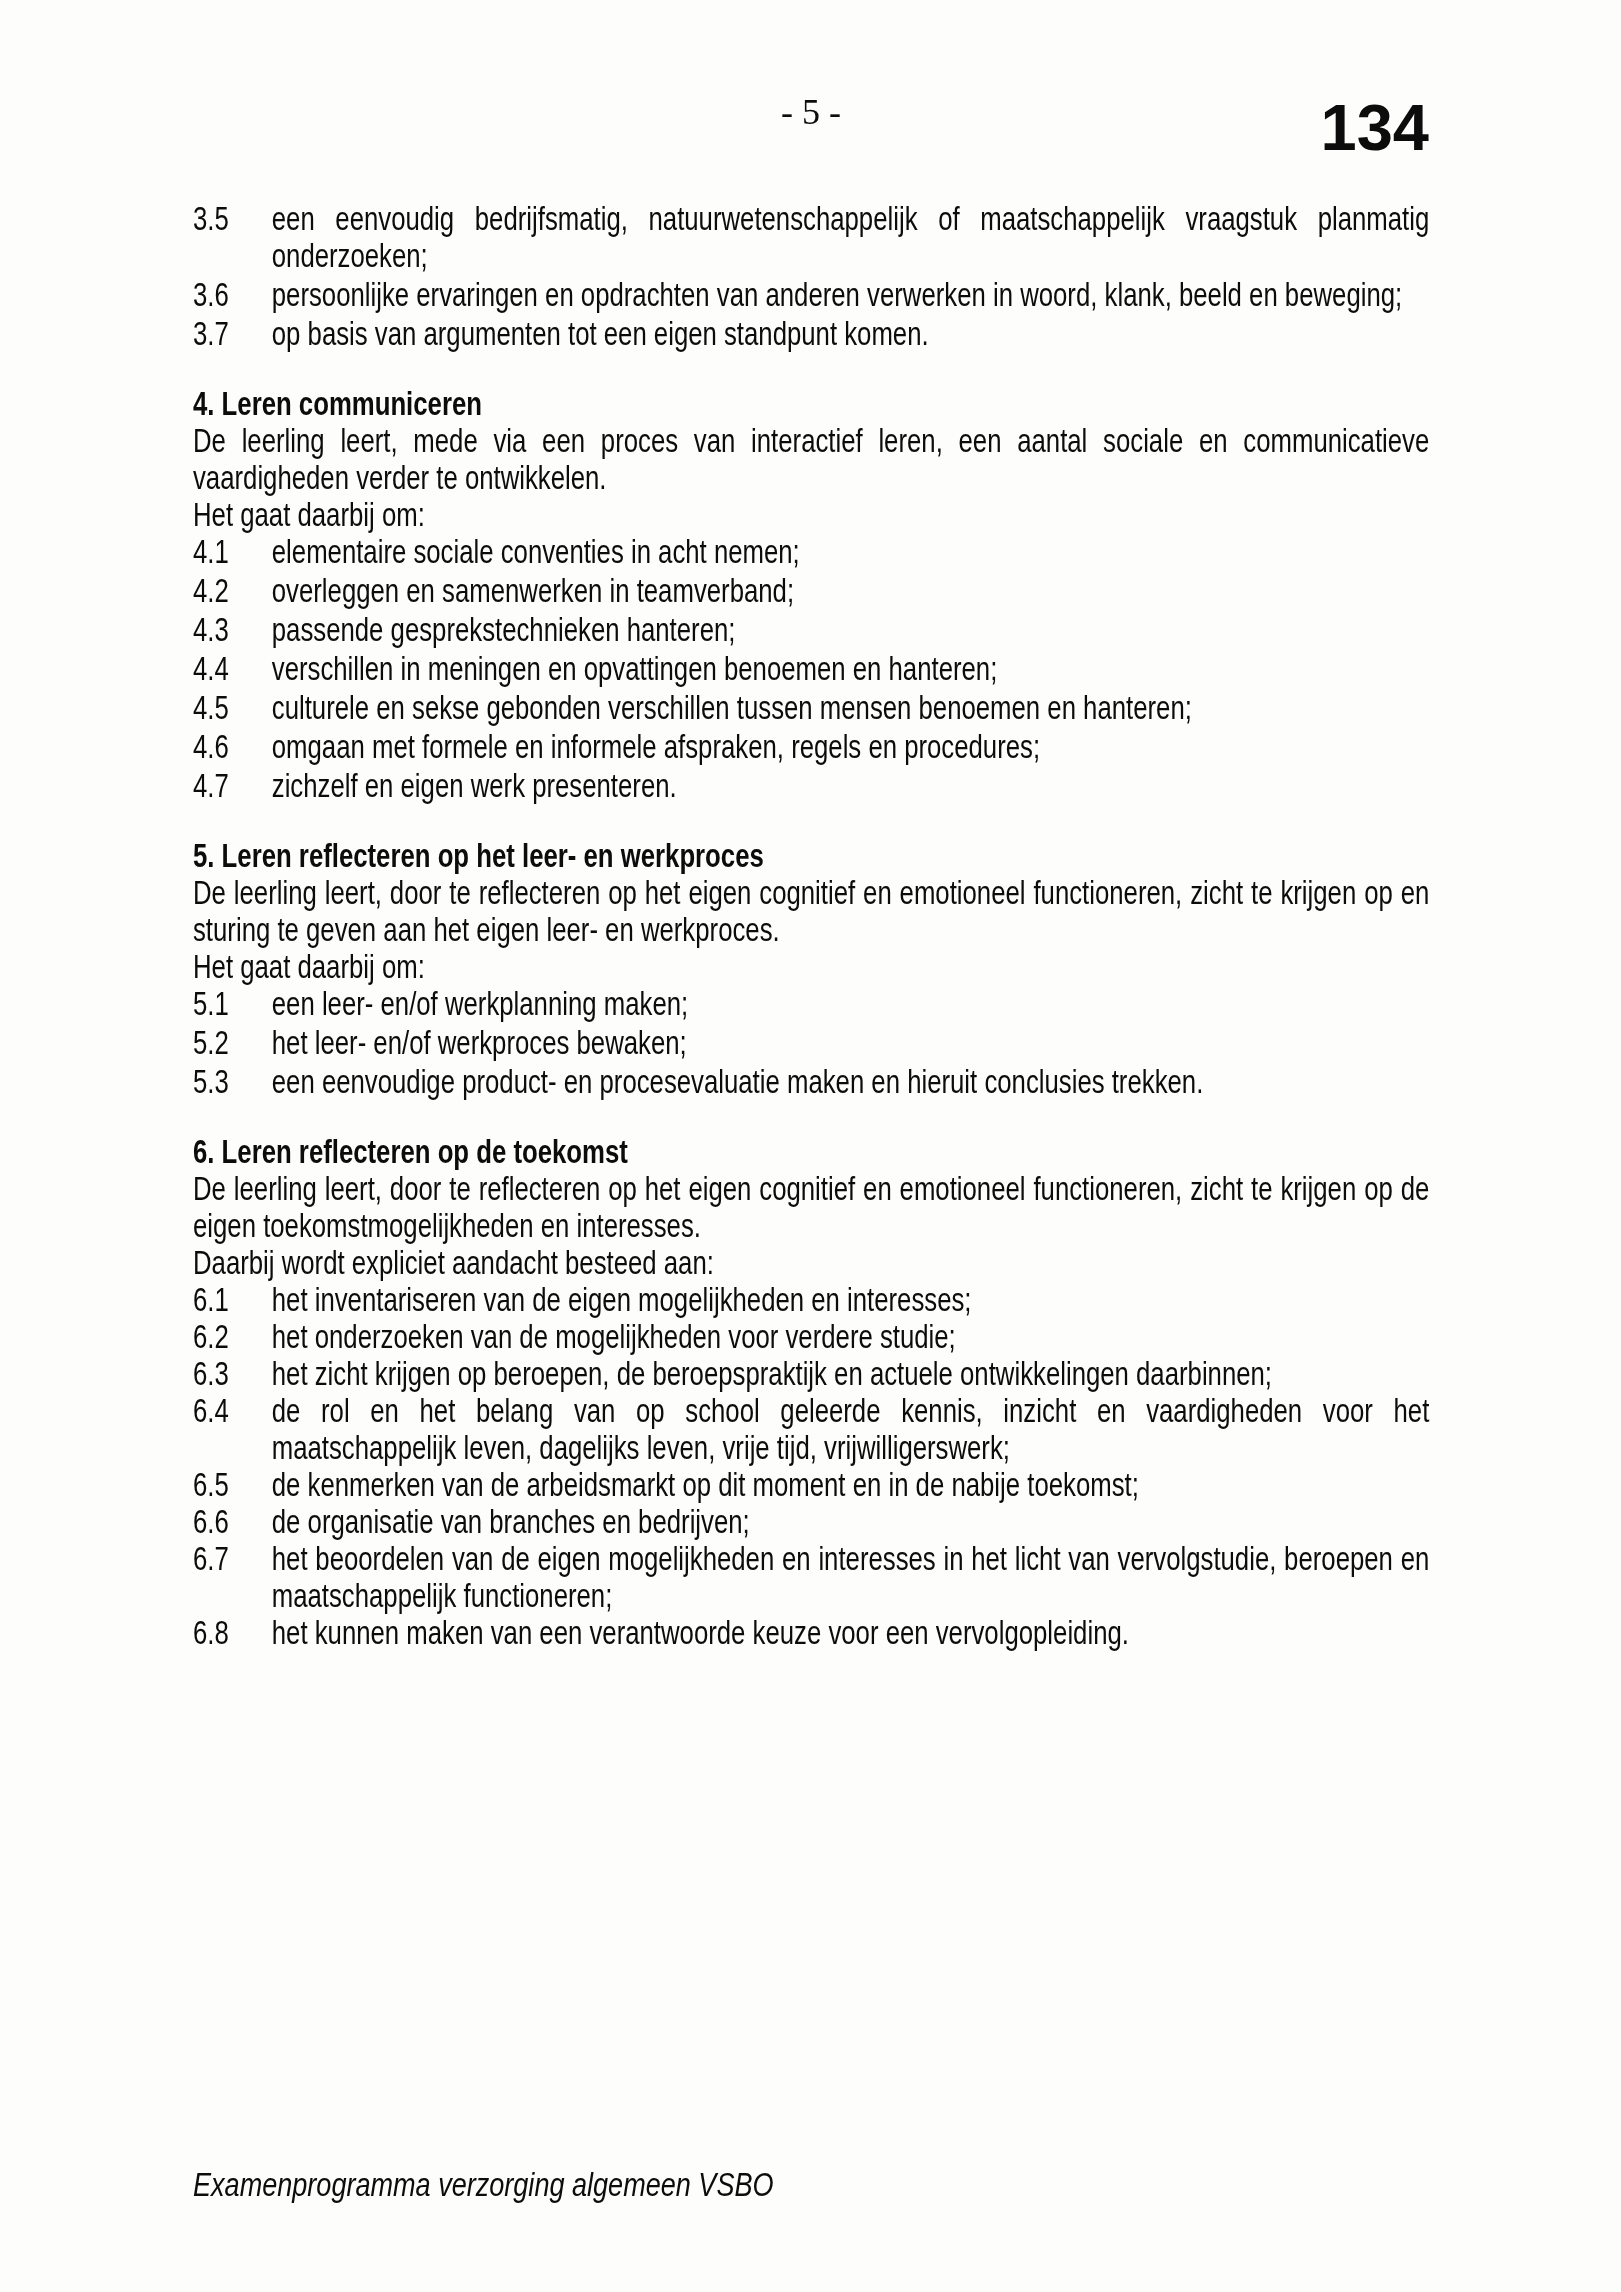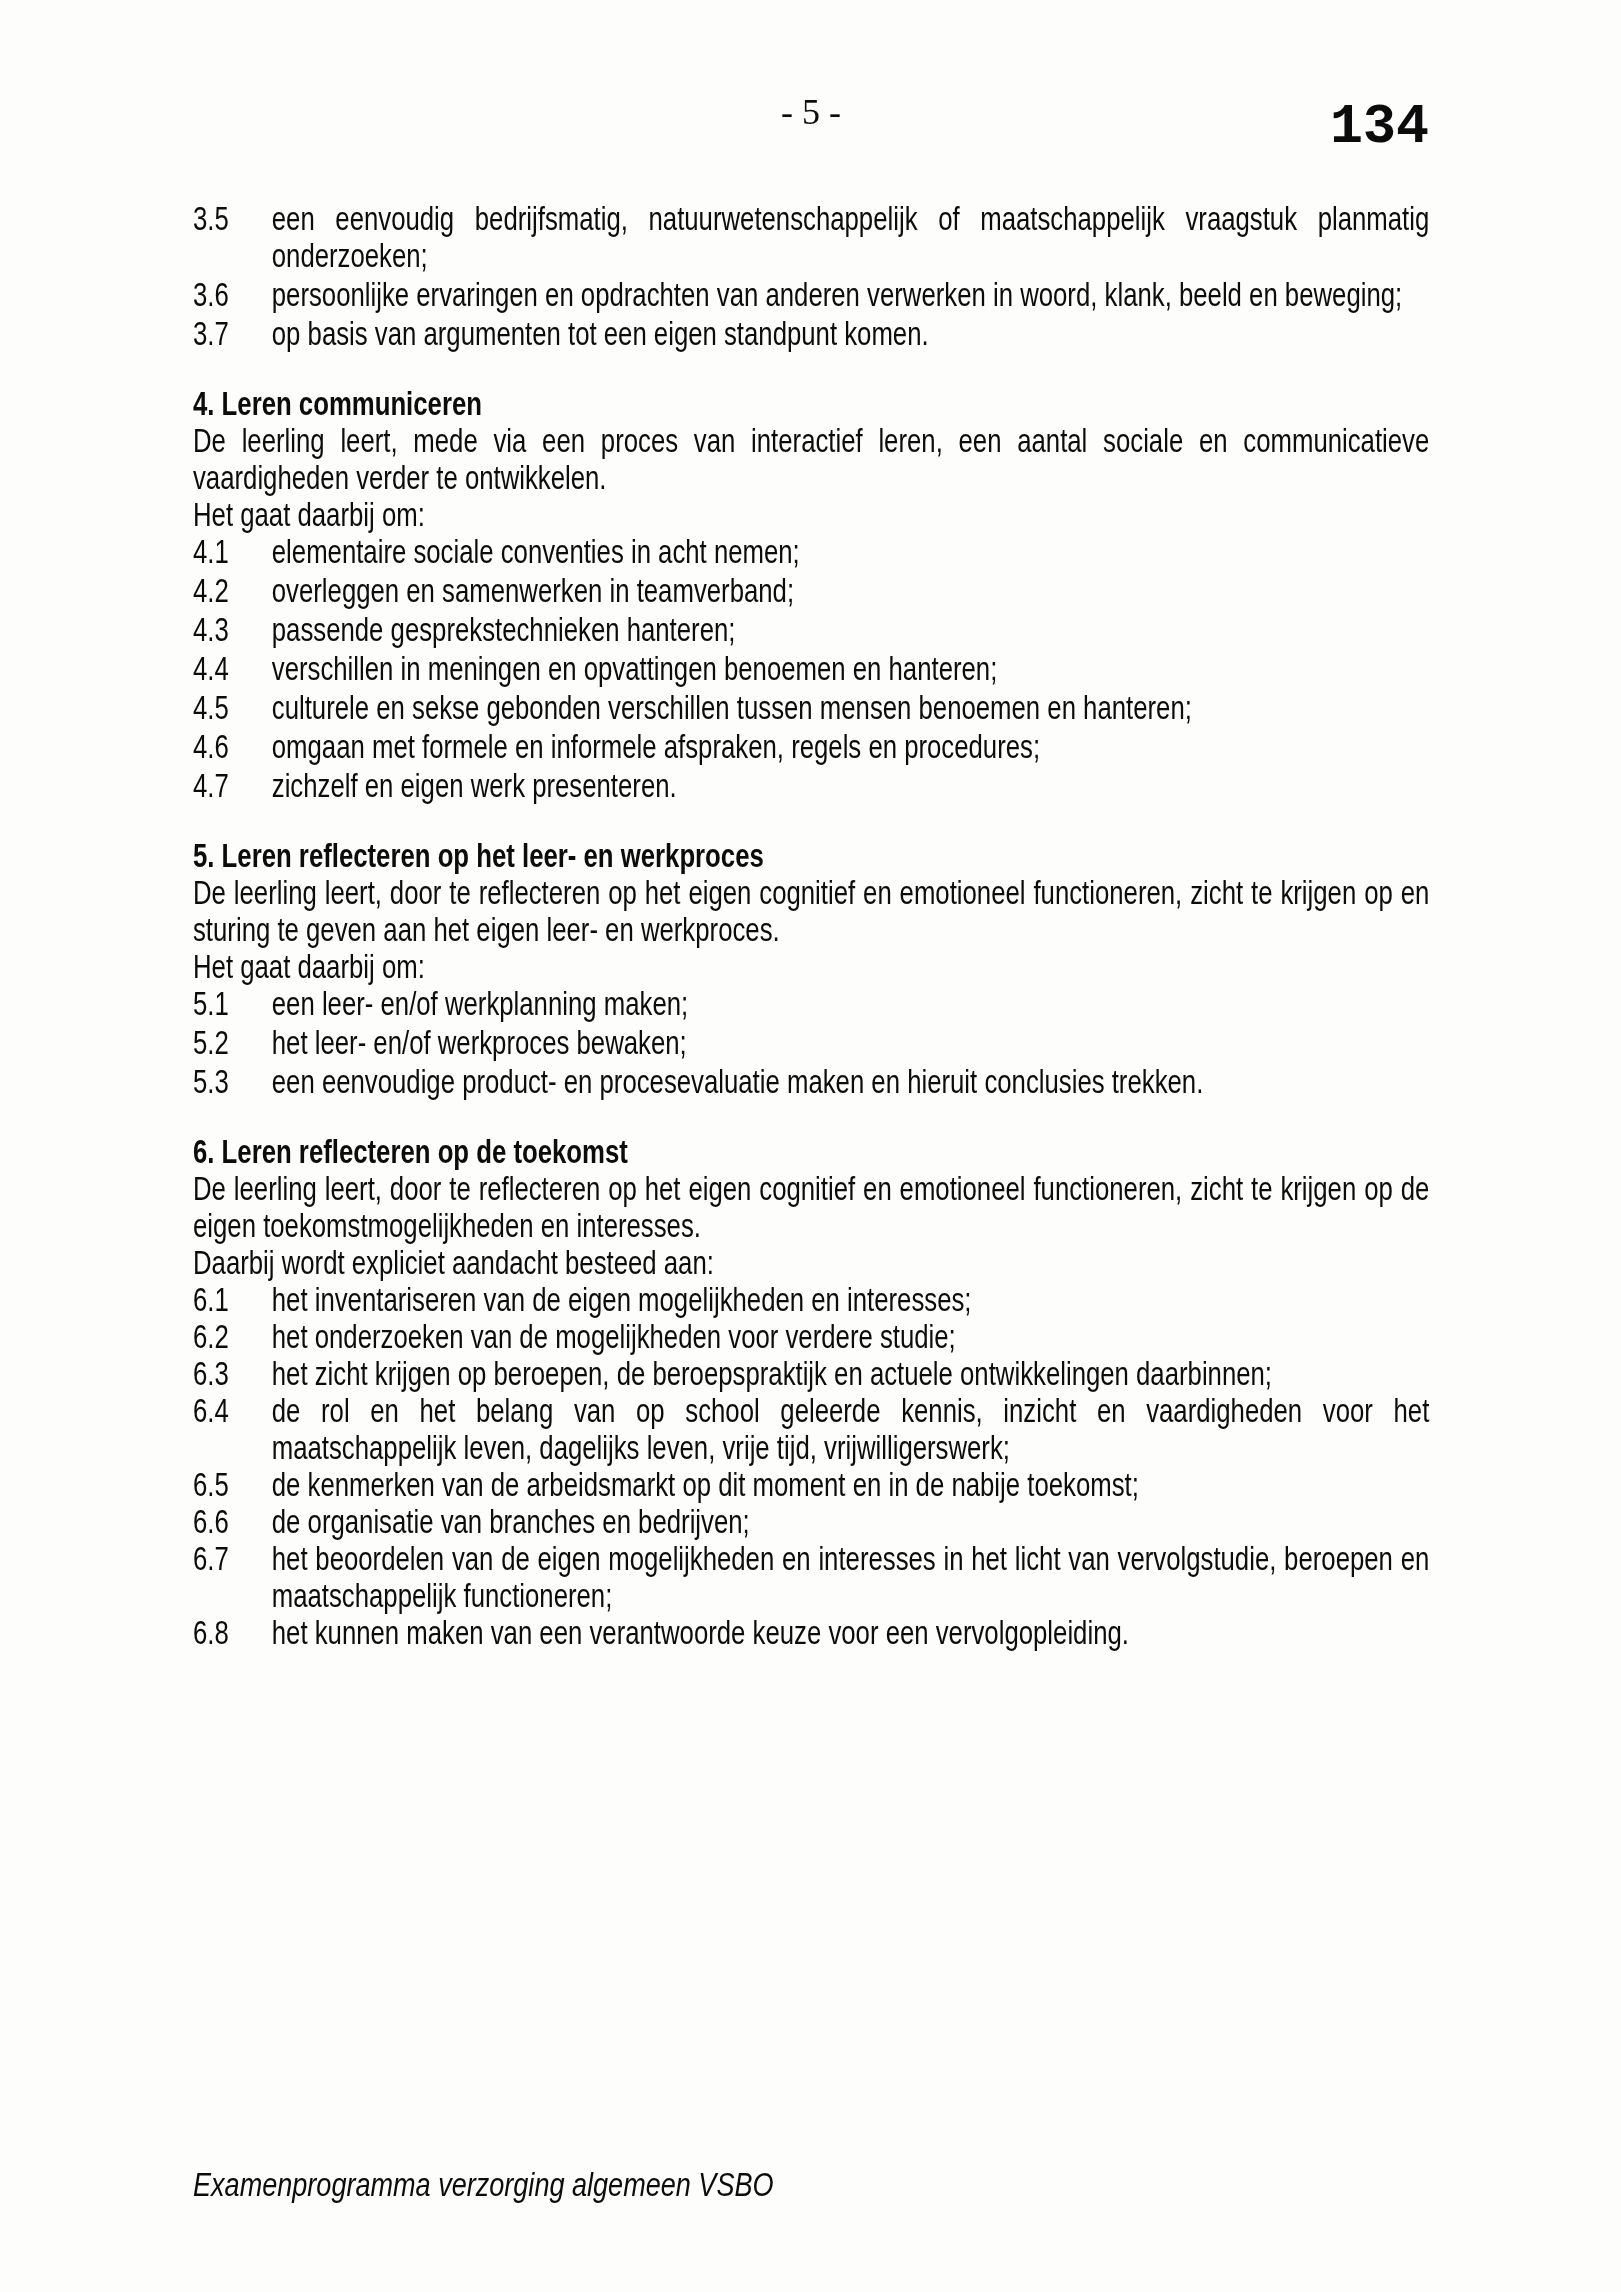--- a/index.html
+++ b/index.html
@@ -20,23 +20,23 @@
     width: 1236px;
     text-align: center;
     font-family: "Liberation Serif", "DejaVu Serif", serif;
     font-size: 36px;
     line-height: 37px;
   }
   .page-num-right {
     position: absolute;
     right: 192px;
     top: 98px;
-    font-family: Liberation Mono, monospace;
+    font-family: Liberation Sans, sans-serif;
     font-weight: 700;
-    font-size: 55px;
+    font-size: 65px;
     line-height: 59px;
   }
   
   .content {
     position: absolute;
     left: 193px;
     top: 200px;
     width: 1585px;
     transform: scaleX(0.78);
     transform-origin: 0 0;

